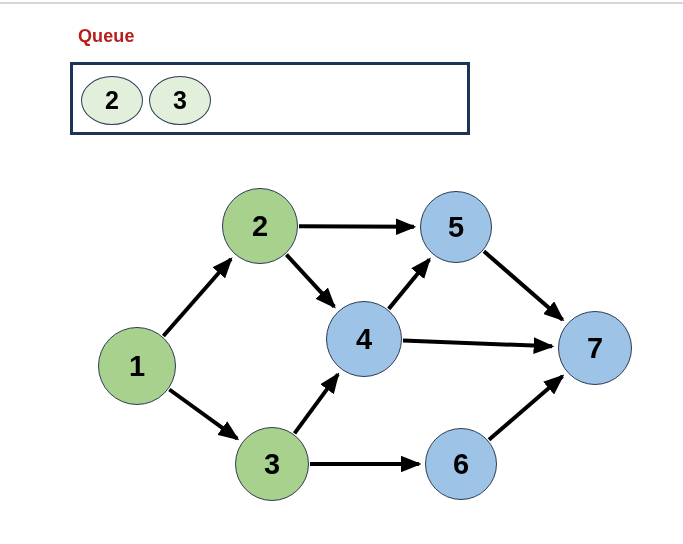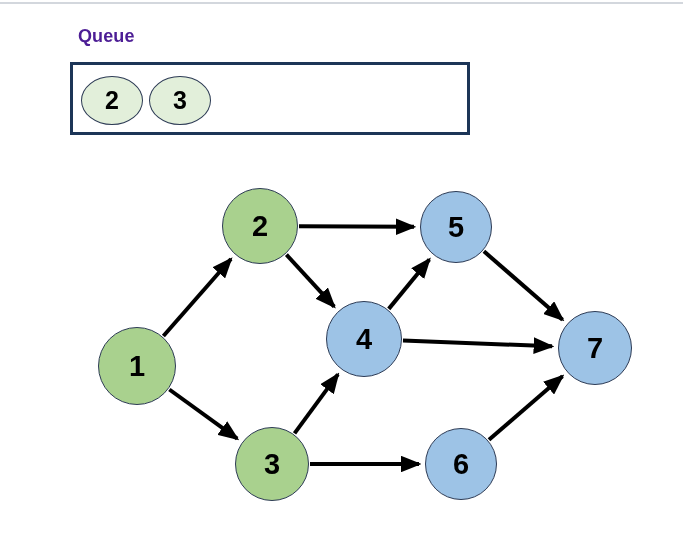--- a/index.html
+++ b/index.html
@@ -21,21 +21,21 @@
     width: 683px;
     height: 2px;
     background: #d3d7dd;
   }
   #queue-label {
     position: absolute;
     left: 78px;
     top: 26px;
     font-size: 18px;
     font-weight: bold;
-    color: #4c1d95;
+    color: #b91c1c;
     letter-spacing: 0.1px;
   }
   #queue-box {
     position: absolute;
     left: 70px;
     top: 62px;
     width: 400px;
     height: 73px;
     border: 3px solid #1c3557;
     box-sizing: border-box;

